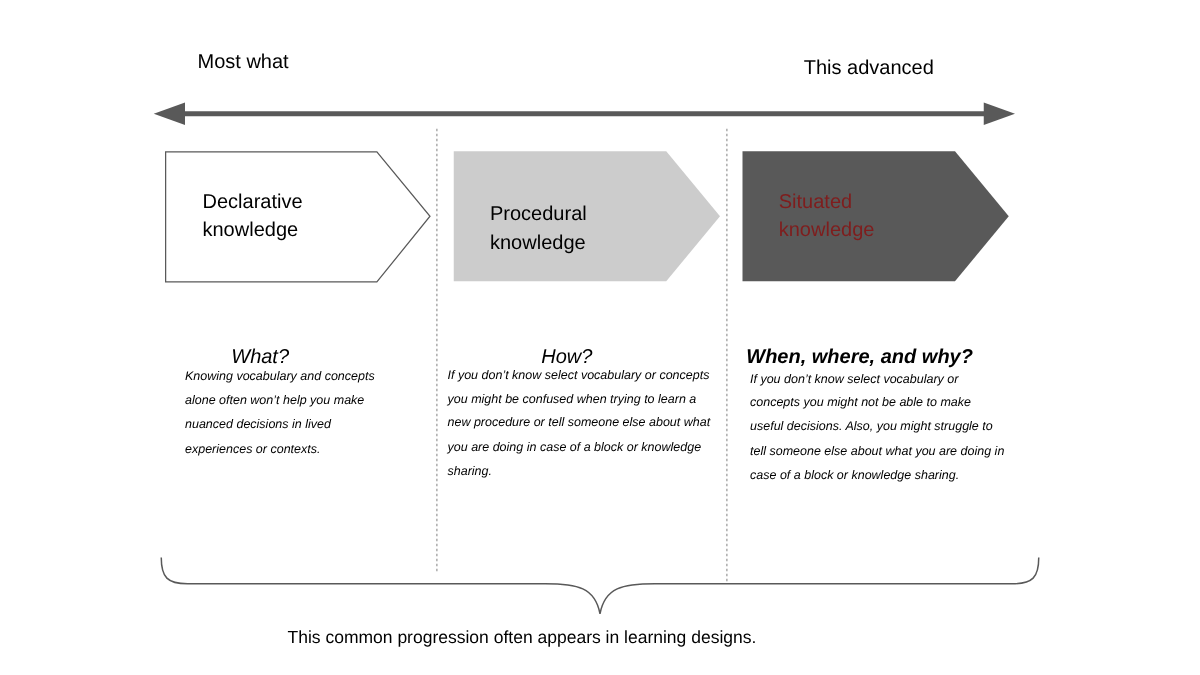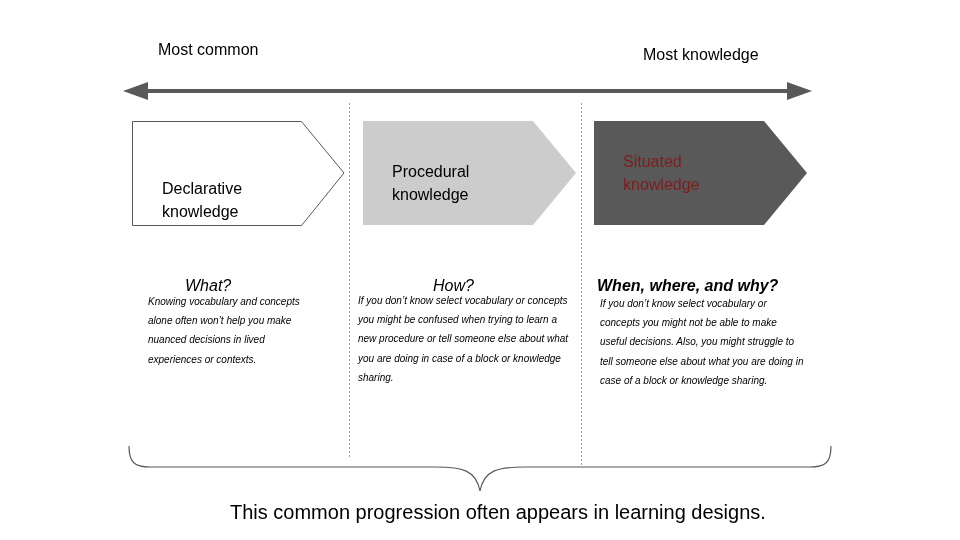--- a/index.html
+++ b/index.html
@@ -3,47 +3,47 @@
 <meta charset="utf-8">
 <style>
   html, body { margin:0; padding:0; background:#ffffff; }
   body { width:960px; height:540px; position:relative; overflow:hidden;
          font-family:"Liberation Sans", sans-serif; color:#000; }
   .abs { position:absolute; }
   .end-label { font-size:16px; white-space:nowrap; }
   .chev-text { font-size:16px; line-height:23px; }
   .question { font-size:16px; font-style:italic; white-space:nowrap;margin-top:27px; }
   .desc { font-size:10px; line-height:19.2px;font-style:italic; }
-  .caption { font-size:20px; white-space:nowrap; }
+  .caption { font-size:14px; white-space:nowrap; }
   svg { display:block; }
 </style>
 </head>
 <body>
 
-<div class="abs end-label" style="left:158px; top:41px;">Most common</div>
-<div class="abs end-label" style="left:643px; top:46px;">Most knowledge</div>
+<div class="abs end-label" style="left:158px; top:41px;">Most what</div>
+<div class="abs end-label" style="left:643px; top:46px;">This advanced</div>
 
 <svg class="abs" style="left:0; top:0;" width="960" height="540">
   <line x1="140" y1="91" x2="790" y2="91" stroke="#595959" stroke-width="4"></line>
   <polygon points="123,91 148,82 148,100" fill="#595959"></polygon>
   <polygon points="812,91 787,82 787,100" fill="#595959"></polygon>
 
   <line x1="349.5" y1="103" x2="349.5" y2="458" stroke="#9a9a9a" stroke-width="1" stroke-dasharray="2,2"></line>
   <line x1="581.5" y1="103" x2="581.5" y2="466" stroke="#9a9a9a" stroke-width="1" stroke-dasharray="2,2"></line>
 
   <polygon points="132.5,121.5 301.5,121.5 344,173 301.5,225.5 132.5,225.5" fill="#ffffff" stroke="#595959" stroke-width="1"></polygon>
 
   <polygon points="363,121 533,121 576,173 533,225 363,225" fill="#cccccc"></polygon>
 
   <polygon points="594,121 764,121 807,173 764,225 594,225" fill="#595959"></polygon>
 
   <path d="M129,446 C129,462 134,467 150,467 L436,467 C462,467 476,470 480,491 C484,470 498,467 524,467 L810,467 C826,467 831,462 831,446" fill="none" stroke="#595959" stroke-width="1.2"></path>
 </svg>
 
-<div class="abs chev-text" style="left:162px; top:150px;margin-top:27px;">
+<div class="abs chev-text" style="left:162px; top:150px;">
   <div>Declarative</div>
   <div>knowledge</div>
 </div>
 <div class="abs chev-text" style="left:392px; top:160px;">
   <div>Procedural</div>
   <div>knowledge</div>
 </div>
 <div class="abs chev-text" style="left:623px; top:150px; color:#7f1d1d;">
   <div>Situated</div>
   <div>knowledge</div>

